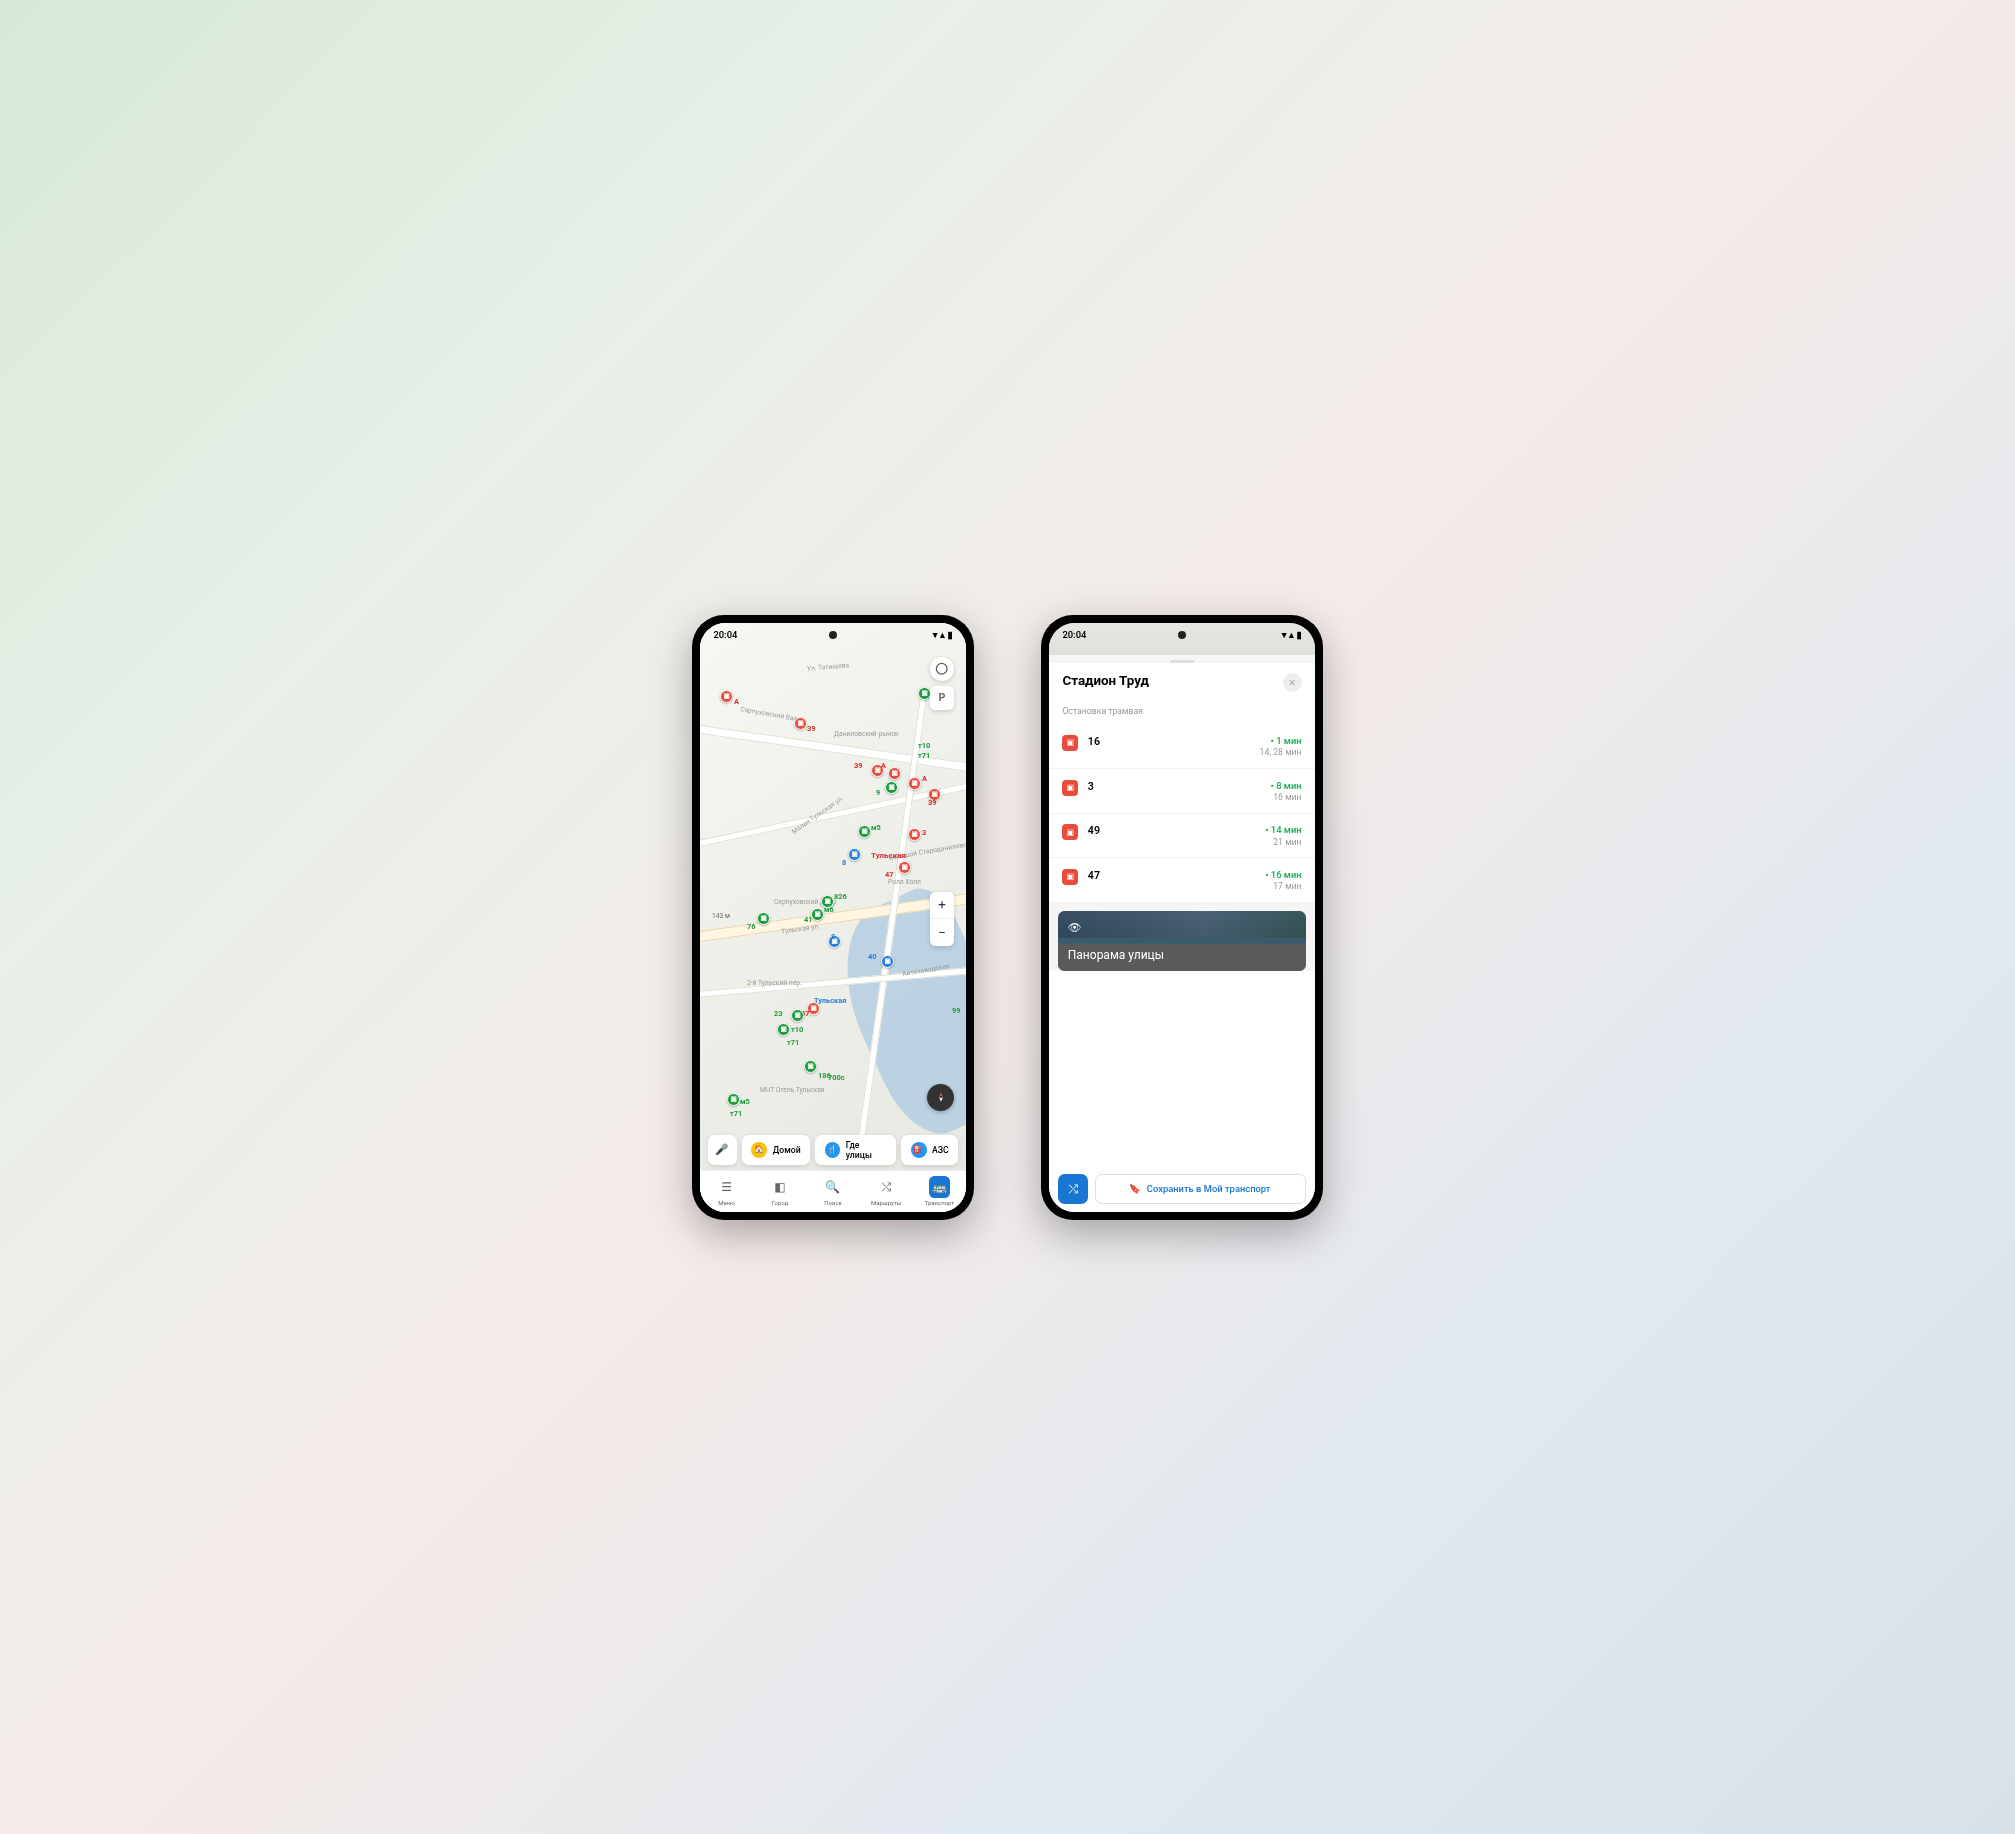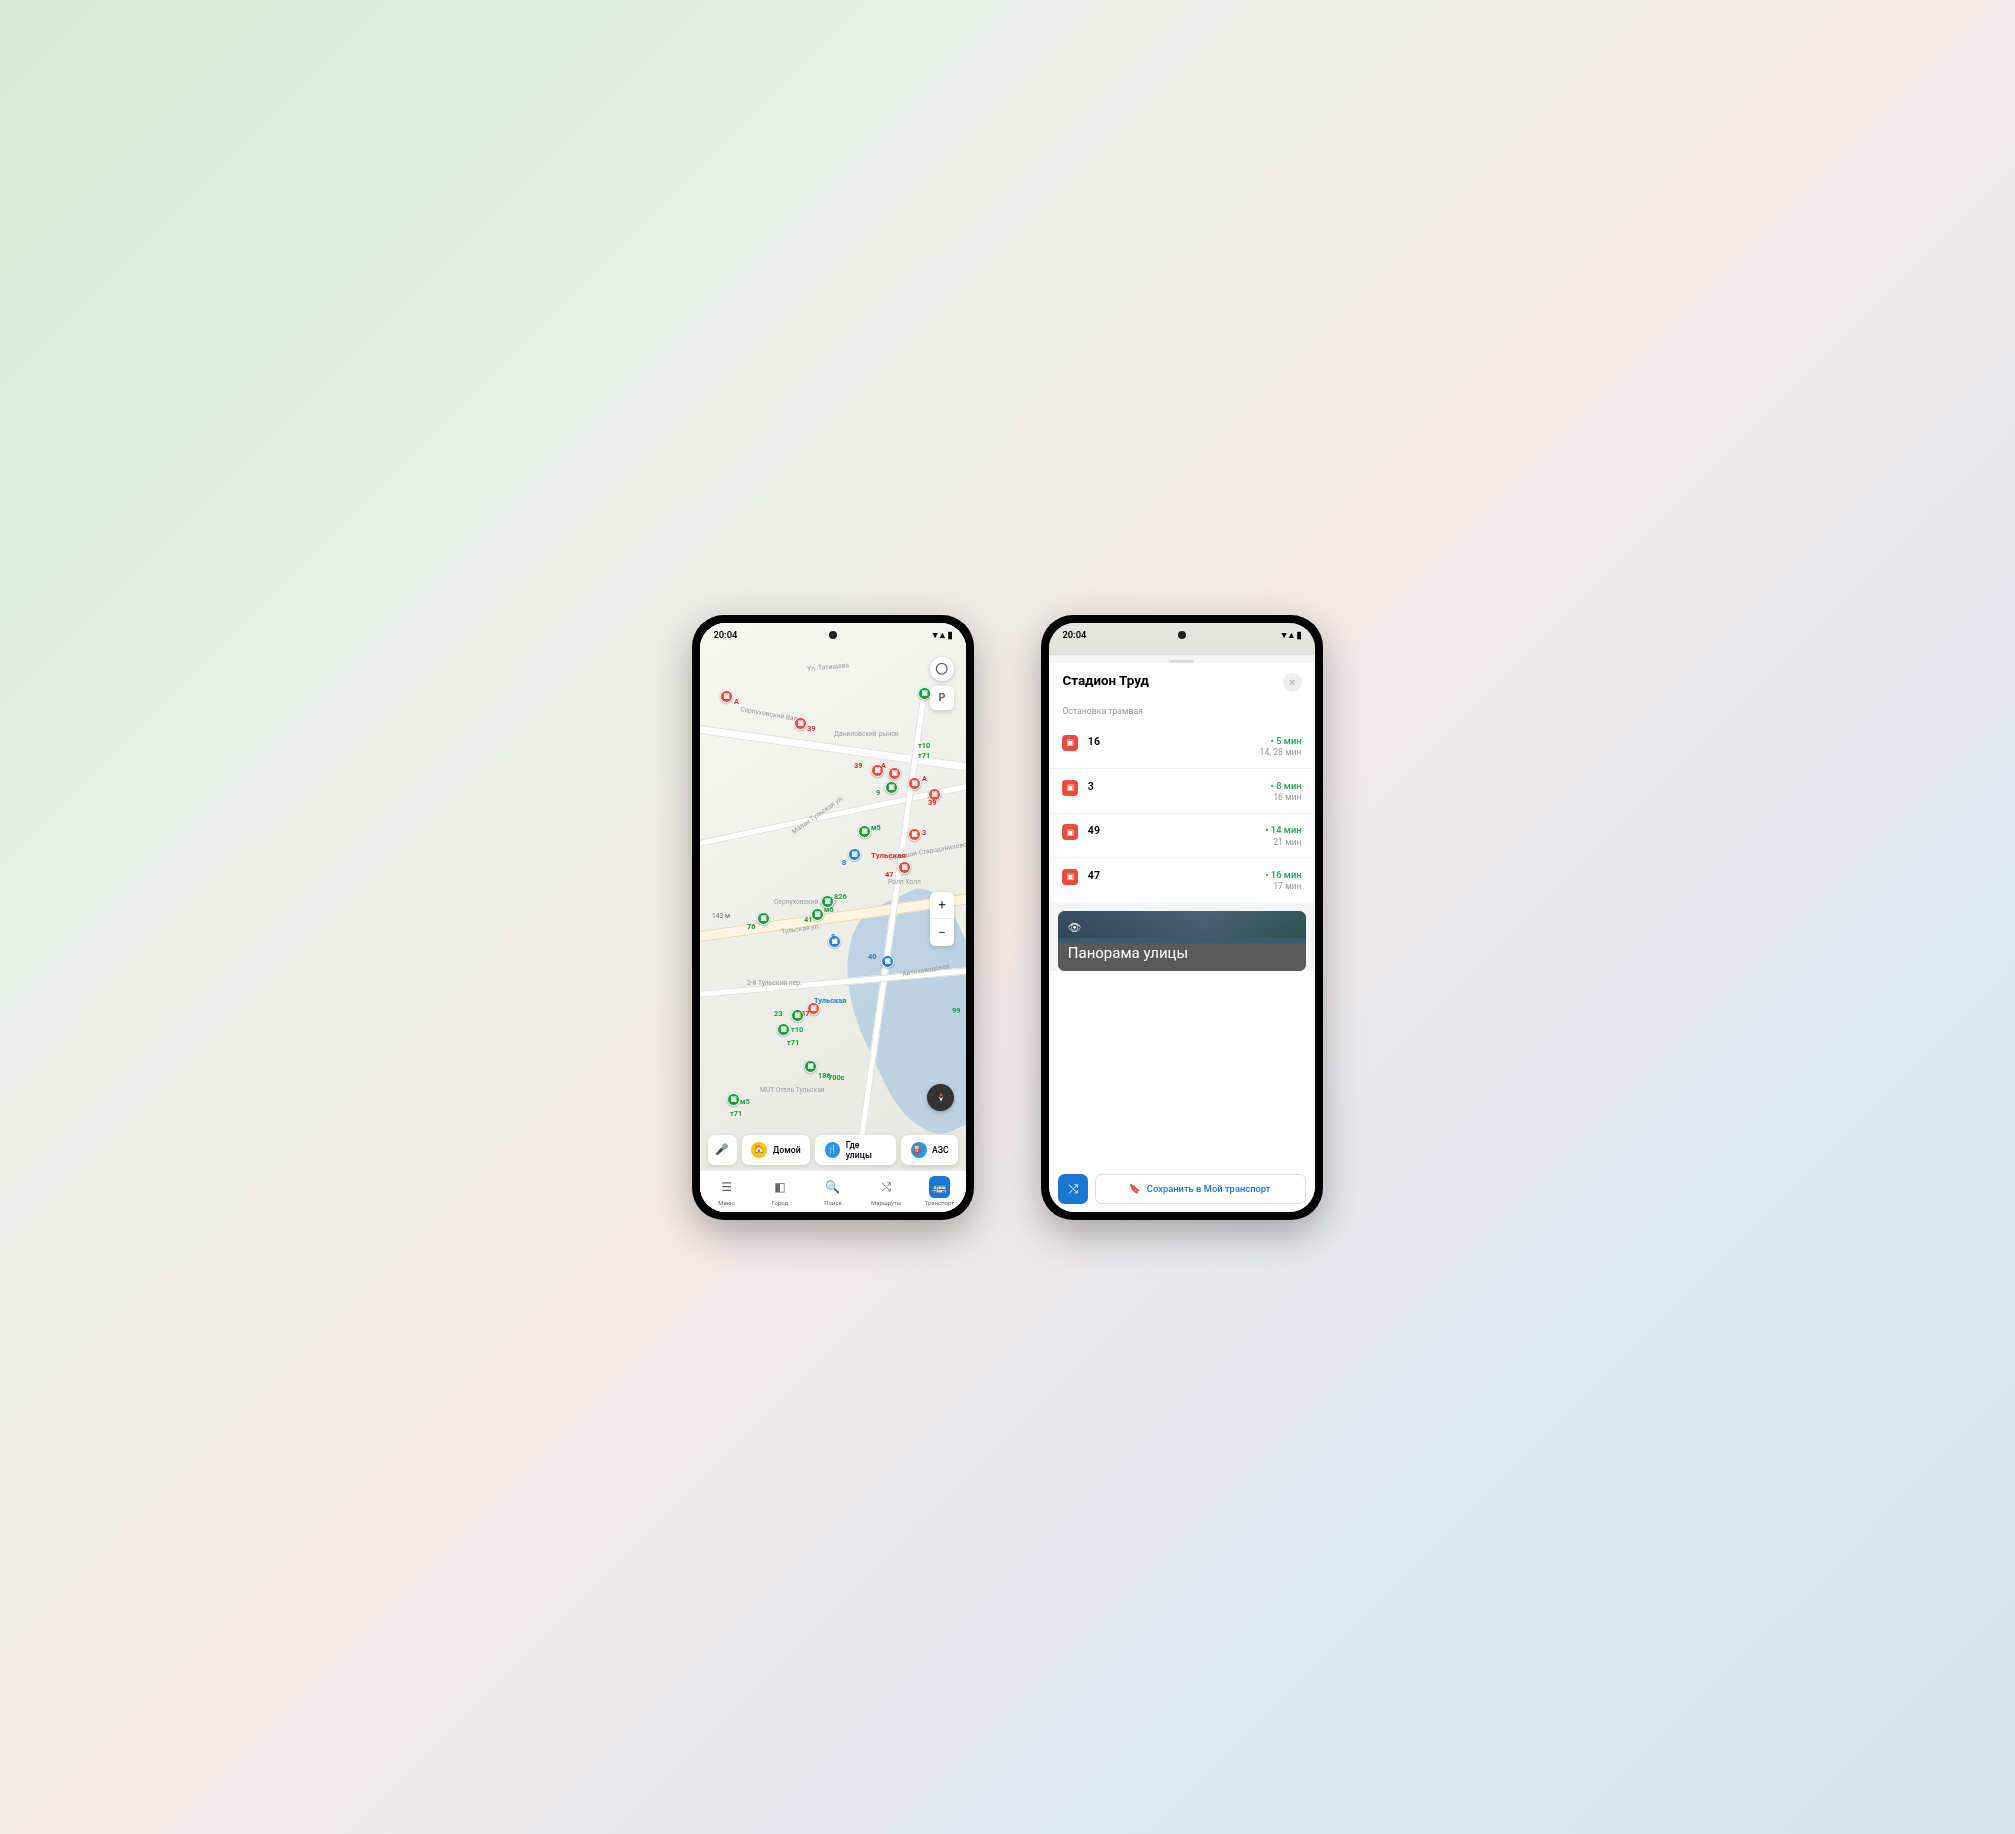--- a/index.html
+++ b/index.html
@@ -360,21 +360,21 @@
 }
 .panorama-road {
   position: absolute;
   bottom: 0;
   left: 0;
   right: 0;
   height: 27px;
   background: #5a5a5a;
 }
 .panorama-icon { font-size: 10.7px; z-index: 2; }
-.panorama-label { font-size: 15px; z-index: 2; }
+.panorama-label { font-size: 12px; z-index: 2; }
 
 .transit-spacer { flex: 1; background: #fff; }
 .transit-footer {
   padding: 8px 9.4px;
   background: #fff;
   display: flex;
   gap: 6.7px;
   align-items: center;
 }
 .route-btn {
@@ -598,21 +598,21 @@
         <div class="close-btn">
           <span>✕</span>
         </div>
       </div>
 
       <div class="routes-list">
         <div class="route-row">
           <div class="route-icon">▣</div>
           <div class="route-number">16</div>
           <div class="route-times">
-            <div class="route-eta">5 мин</div>
+            <div class="route-eta">1 мин</div>
             <div class="route-next">14, 28 мин</div>
           </div>
         </div>
         <div class="route-row">
           <div class="route-icon">▣</div>
           <div class="route-number">3</div>
           <div class="route-times">
             <div class="route-eta">8 мин</div>
             <div class="route-next">16 мин</div>
           </div>

